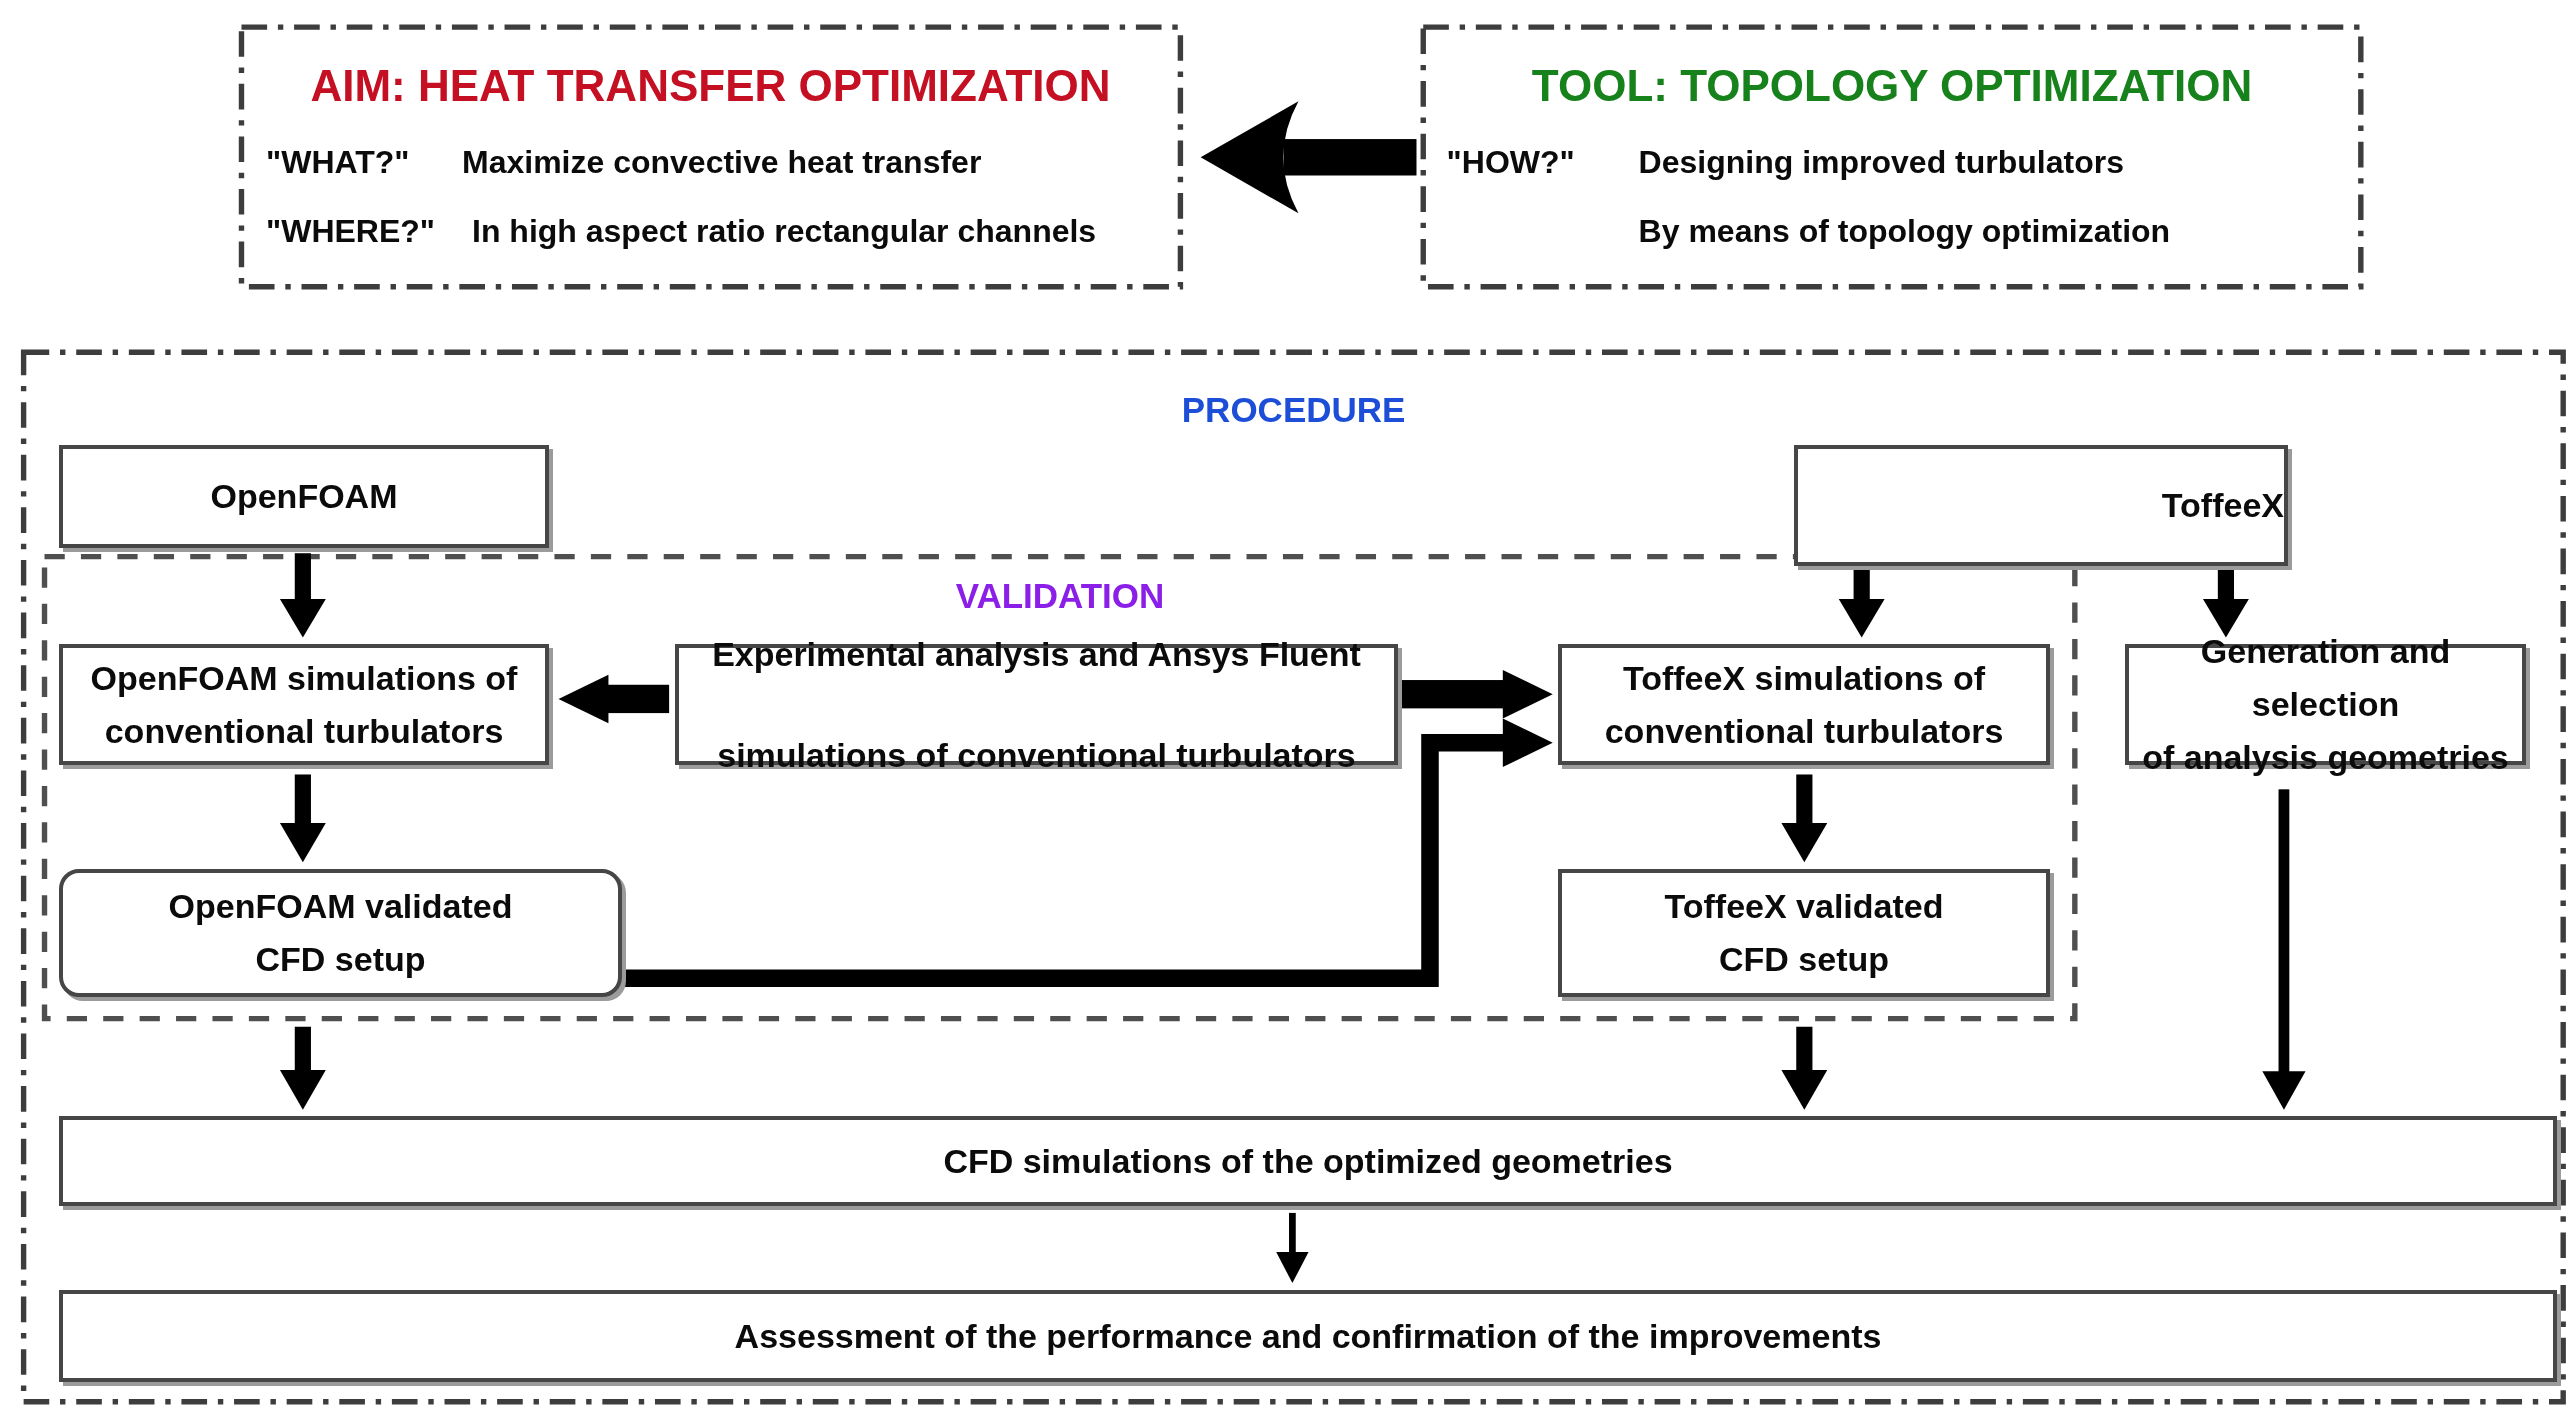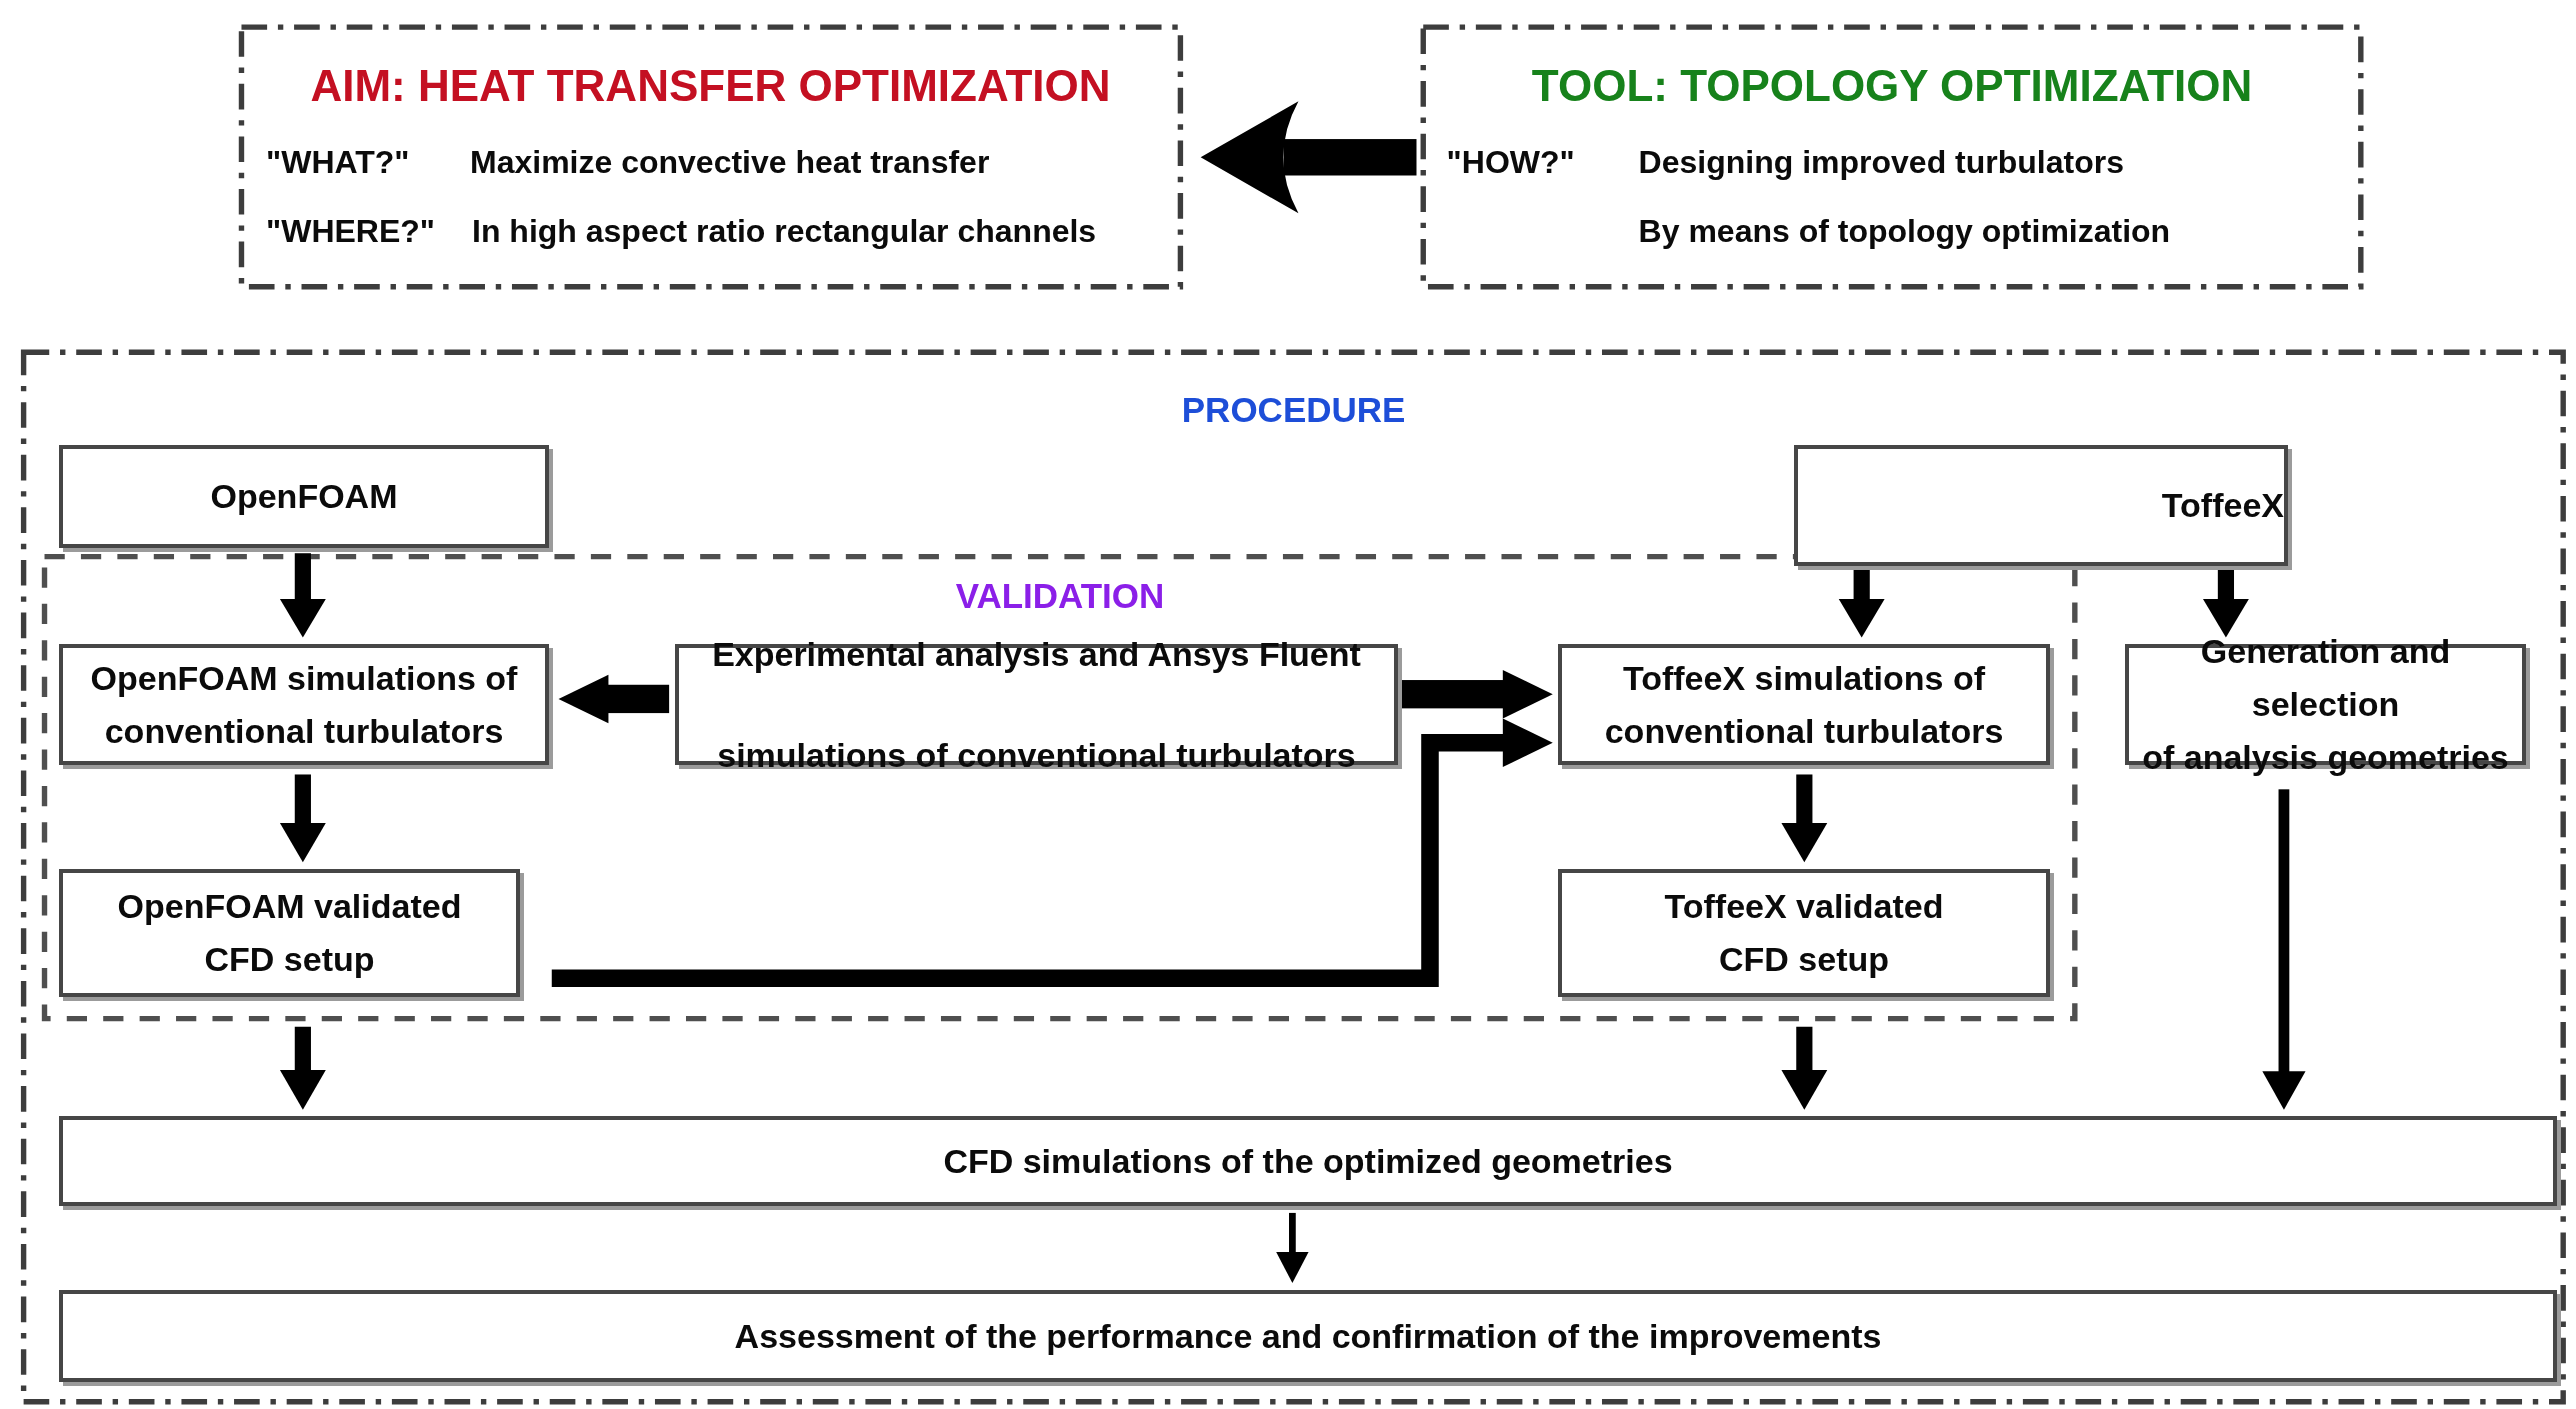--- a/index.html
+++ b/index.html
@@ -95,21 +95,21 @@
     <g fill="#000000">
       <rect x="1911" y="1798" width="10" height="60"></rect>
       <polygon points="1892,1856 1940,1856 1916,1902"></polygon>
     </g>
   </svg>
 
   <div style="position:absolute;left:241px;top:27px;width:939px;height:260px;">
     <div class="banner" style="left: 0px; top: 39px; width: 939px; color: rgb(196, 16, 34);">AIM: HEAT TRANSFER OPTIMIZATION</div>
     <div class="qrow" style="left:25px;top:116px;width:904px;">
       <span class="qlabel">"WHAT?"</span>
-      <span class="qtext" style="left:204px;">Maximize convective heat transfer</span>
+      <span class="qtext" style="left:196px;">Maximize convective heat transfer</span>
     </div>
     <div class="qrow" style="left:25px;top:185px;width:904px;">
       <span class="qlabel">"WHERE?"</span>
       <span class="qtext" style="left:206px;">In high aspect ratio rectangular channels</span>
     </div>
   </div>
 
   <div style="position:absolute;left:1423px;top:27px;width:938px;height:260px;">
     <div class="banner" style="left: 0px; top: 39px; width: 938px; color: rgb(23, 130, 27);">TOOL: TOPOLOGY OPTIMIZATION</div>
     <div class="qrow" style="left:23.6px;top:116px;width:897px;">
@@ -145,21 +145,21 @@
   <div class="node" style="left:1558px;top:644px;width:492px;height:121px;">
     <span>ToffeeX simulations of</span>
     <span>conventional turbulators</span>
   </div>
 
   <div class="node" style="left:2125px;top:644px;width:401px;height:121px;">
     <span>Generation and selection</span>
     <span>of analysis geometries</span>
   </div>
 
-  <div class="node" style="left:59px;top:869px;width:461px;height:128px;">
+  <div class="node" style="left:59px;top:869px;width:563px;height:128px;border-radius:20px;">
     <span>OpenFOAM validated</span>
     <span>CFD setup</span>
   </div>
 
   <div class="node" style="left:1558px;top:869px;width:492px;height:128px;">
     <span>ToffeeX validated</span>
     <span>CFD setup</span>
   </div>
 
   <div class="node" style="left:59px;top:1116px;width:2498px;height:90px;">

